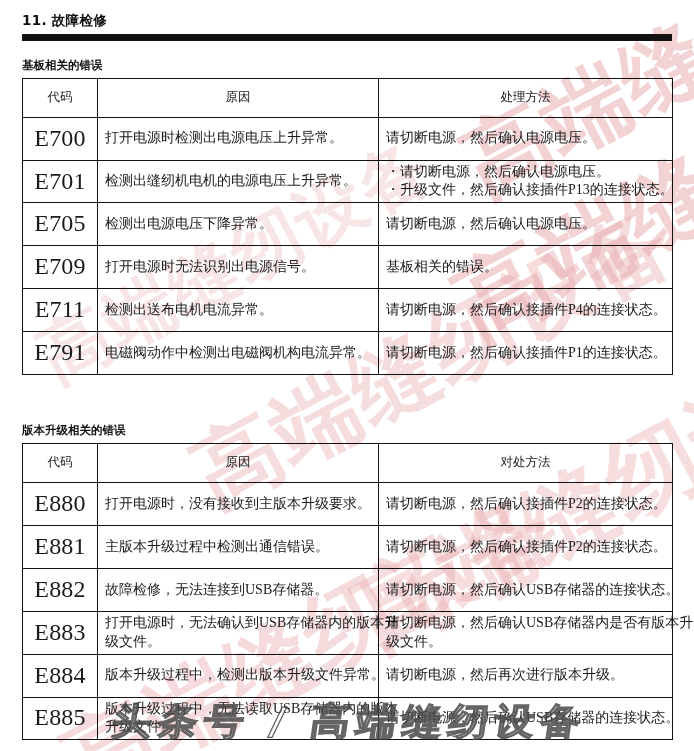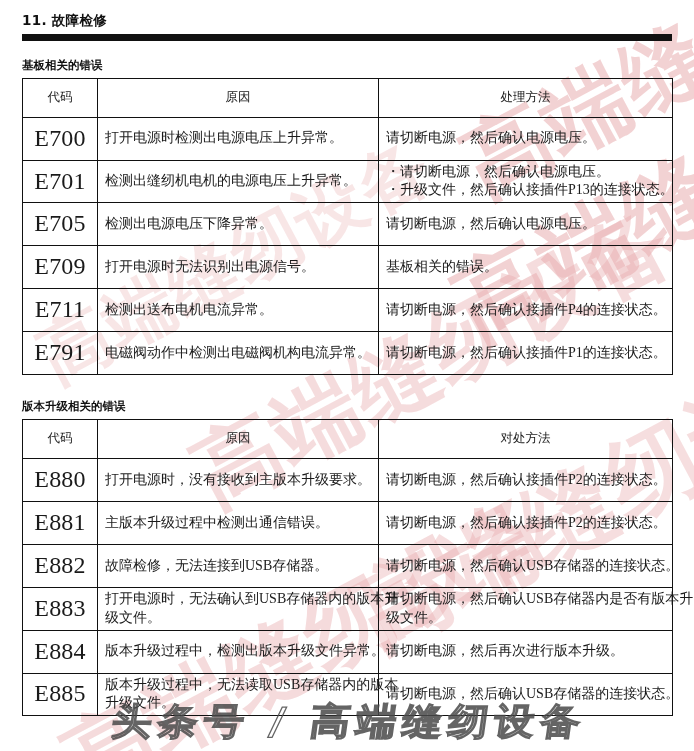--- a/index.html
+++ b/index.html
@@ -61,21 +61,21 @@
     background: #111;
   }
 
   .section-head {
     margin: 17px 0 5px 22px;
     font-family: Liberation Sans, sans-serif;
     font-size: 11.5px;
     font-weight: bold;
     color: #111;
   }
-  .section-head.second { margin-top: 24px; }
+  .section-head.second { margin-top: 48px; }
 
   table.err {
     margin: 0 0 0 22px;
     width: 650px;
     border-collapse: collapse;
     table-layout: fixed;
     background: transparent;
   }
   table.err th, table.err td {
     border: 1px solid #111;

